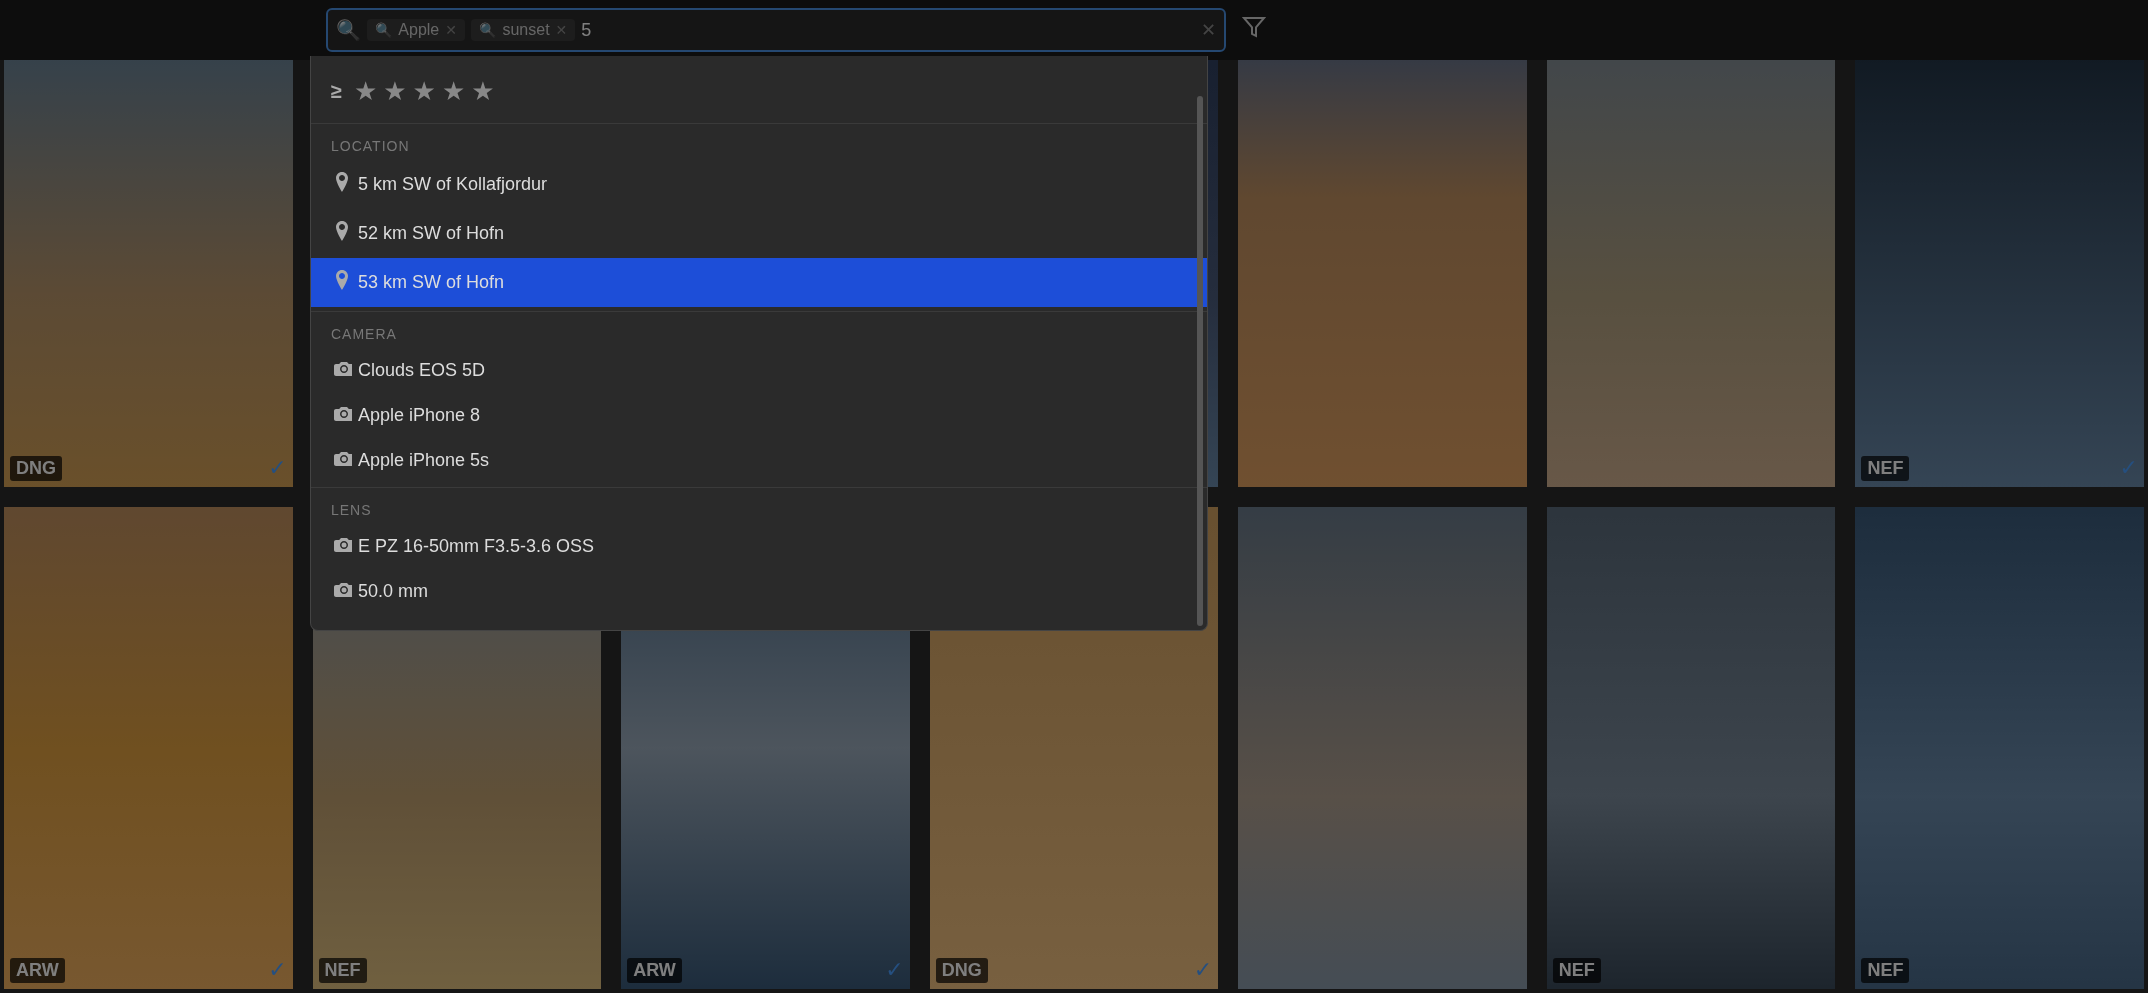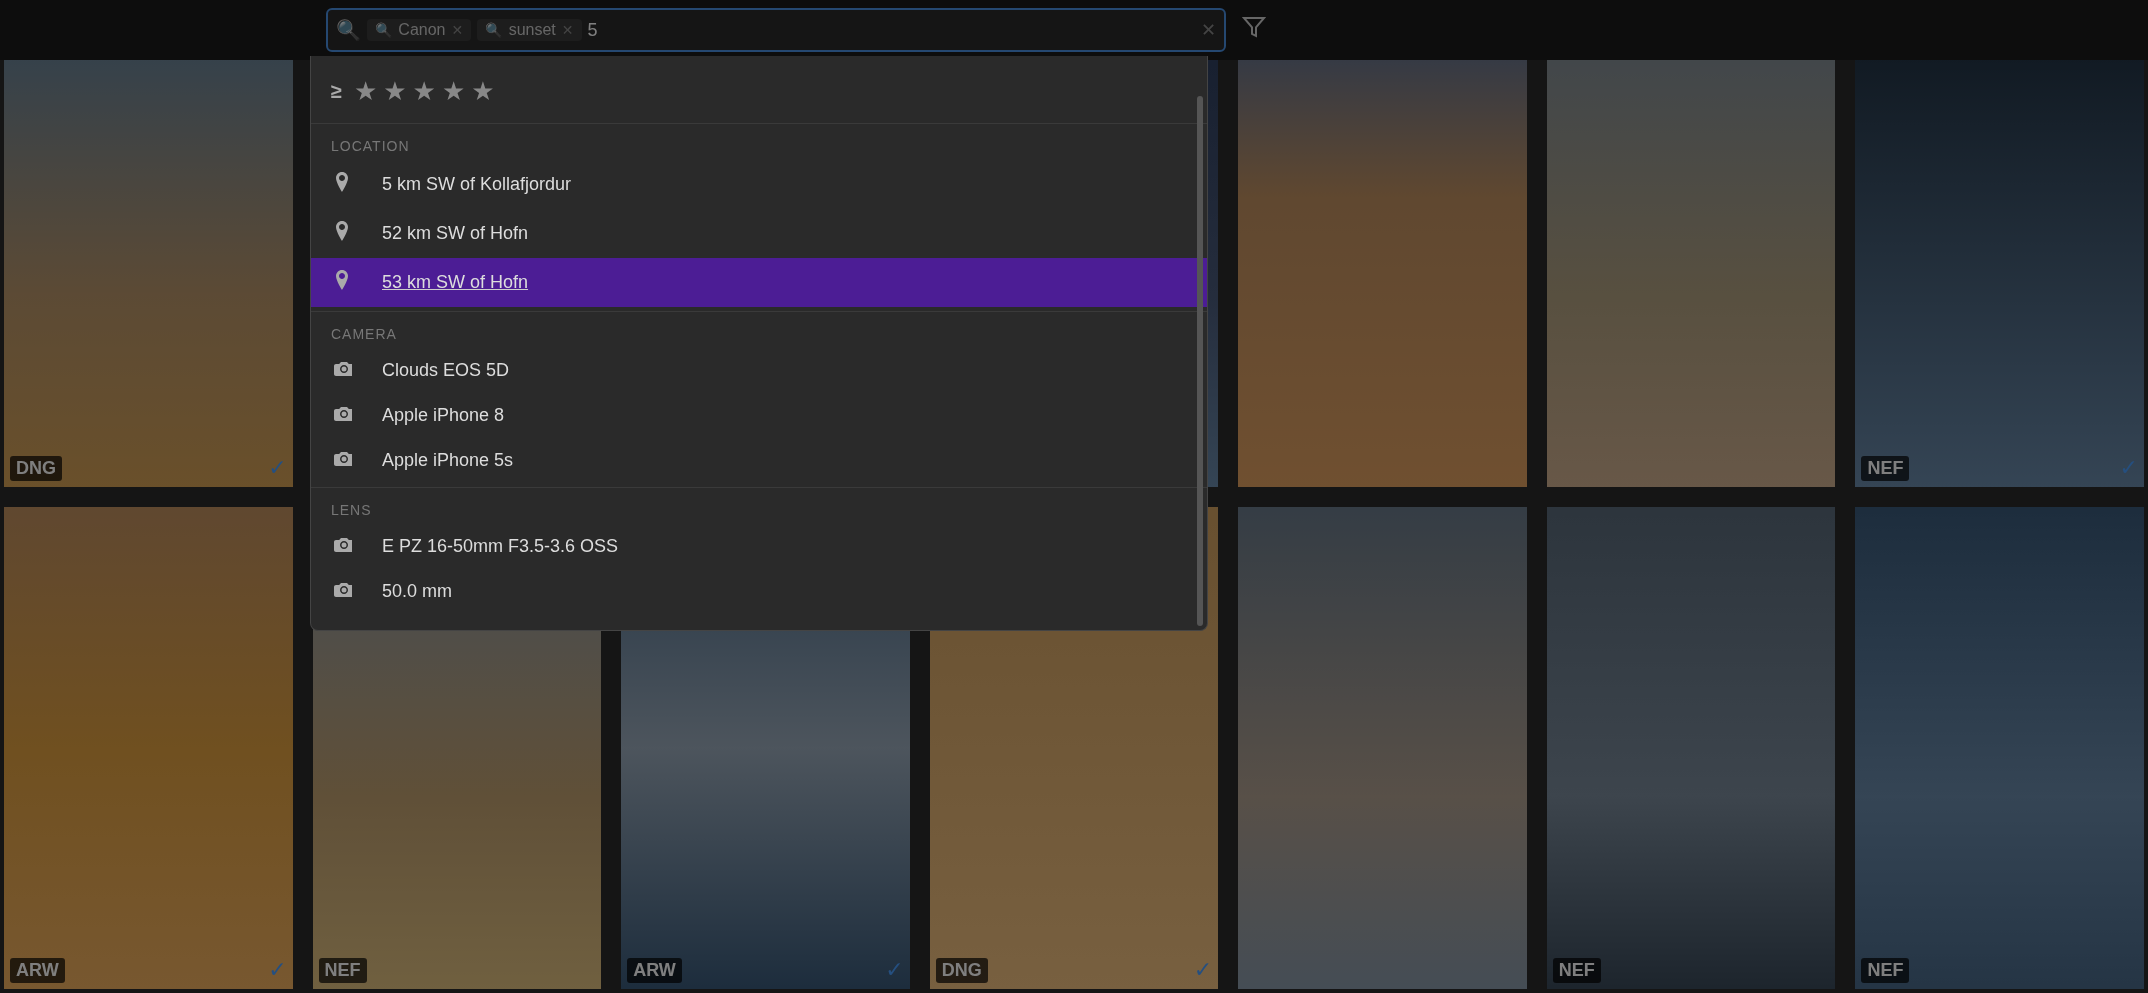--- a/index.html
+++ b/index.html
@@ -207,29 +207,28 @@
       font-weight: 400;
       letter-spacing: 1px;
       text-transform: uppercase;
     }
 
     
     .dropdown-item {
       display: flex;
       align-items: center;
       padding: 12px 20px;
-      gap: 29px;
+      gap: 5px;
       cursor: pointer;
       color: #ccc;
       font-size: 18px;
     }
 
     .dropdown-item.highlighted {
-      background: #4c1d95;
-      text-decoration: underline;
+      background: #1d4ed8;
     }
 
     .item-icon {
       color: #888;
       font-size: 18px;
       width: 22px;
       text-align: center;
     }
 
     .item-text {
@@ -292,21 +291,21 @@
     <span class="format-badge">NEF</span>
   </div>
 </div>
 
 <div class="search-bar-wrapper">
   <div class="search-container">
     <span class="search-icon-main">🔍</span>
 
     <div class="search-tag">
       <span class="tag-icon">🔍</span>
-      <span>Canon</span>
+      <span>Apple</span>
       <span class="tag-close">✕</span>
     </div>
 
     <div class="search-tag">
       <span class="tag-icon">🔍</span>
       <span>sunset</span>
       <span class="tag-close">✕</span>
     </div>
 
     <input type="text" class="search-input" value="5" style="">

